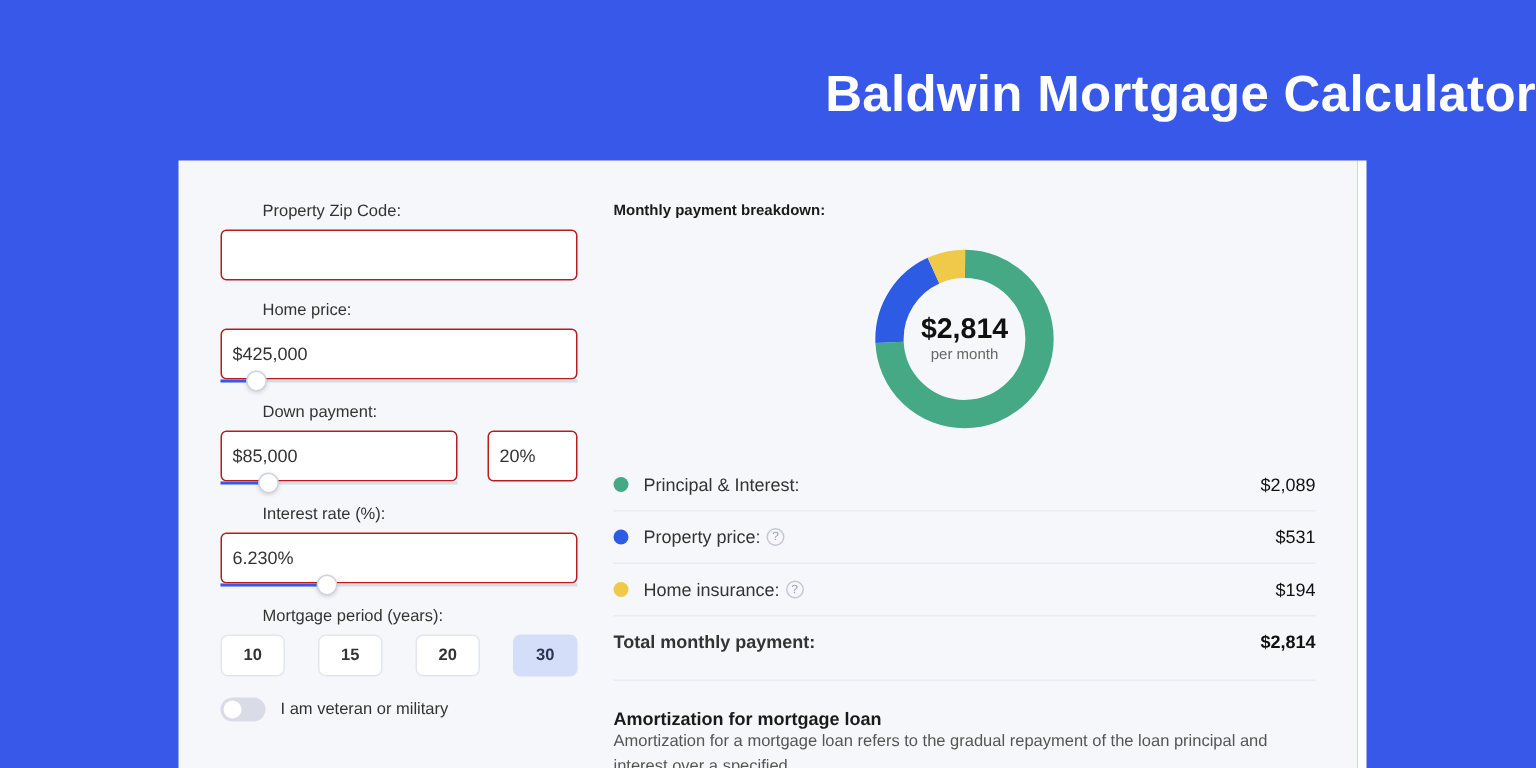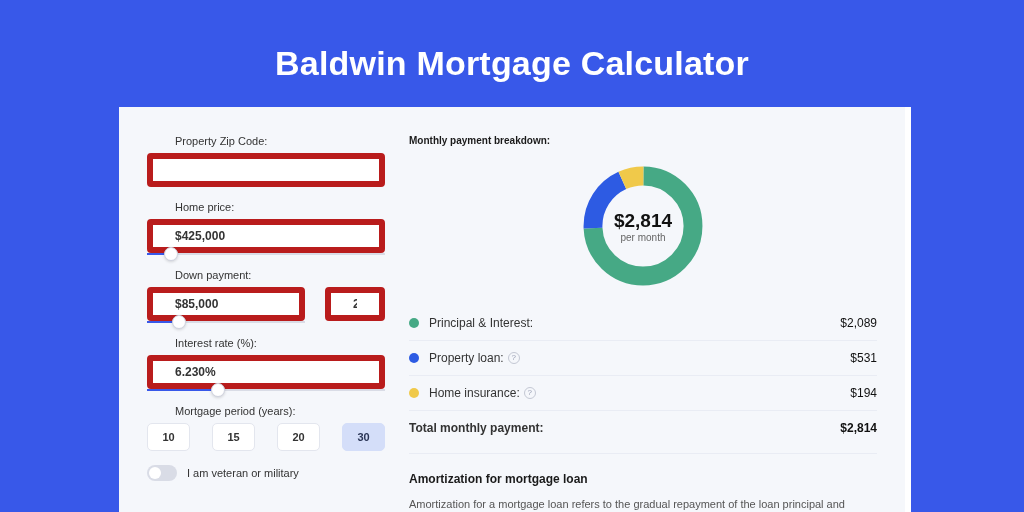--- a/index.html
+++ b/index.html
@@ -1,20 +1,20 @@
 <!DOCTYPE html>
 <html><head>
 <meta charset="utf-8">
 <style>
   * { box-sizing: border-box; margin: 0; padding: 0; }
   html, body { width: 1024px; height: 512px; overflow: hidden; font-family: -apple-system, BlinkMacSystemFont, "Segoe UI", Arial, sans-serif; }
   body { background: #3858e9; }
 
   .page-title {
-    text-align: center;
+    text-align: right;
     color: #fff;
     font-size: 34px;
     font-weight: 700;
     padding: 44px 0 24px 0;
     letter-spacing: 0.2px;
   }
 
   .card {
     background: #f5f7fb;
     width: 786px;
@@ -37,26 +37,25 @@
     font-size: 11px;
     color: #333;
     margin-bottom: 6px;
     display: block;
     margin-left: 28px;
   }
   .text-input {
     width: 100%;
     height: 34px;
     background: #fff;
-    border: 6px solid #b91c1c;
+    border: 1px solid #b91c1c;
     border-radius: 4px;
     font-size: 12px;
     color: #333;
-    padding: 0 22px;
-    font-weight: bold;
+    padding: 0 7px;
   }
   .input-with-slider .text-input { margin-bottom: 0; }
 
   .slider-track {
     position: relative;
     height: 2px;
     background: #d9dce6;
     margin-top: 0px;
   }
   .slider-fill {
@@ -122,21 +121,21 @@
   .info-icon {
     width: 12px; height: 12px; border-radius: 50%; border: 1px solid #c4c8d4;
     display: inline-flex; align-items: center; justify-content: center;
     font-size: 8px; color: #9aa0b4; line-height: 1;
   }
 
   .amort-box {
     border-top: 1px solid #e9ecf4;
     margin-top: 8px; padding-top: 18px;
   }
-  .amort-title { font-size: 12px; font-weight: 700; color: #1a1a1a; margin-bottom: 10px; }
+  .amort-title { font-size: 12px; font-weight: 700; color: #1a1a1a; }
   .amort-body { font-size: 11px; color: #555; line-height: 1.5; }
 
 </style>
 </head>
 <body>
 
 <h1 class="page-title">Baldwin Mortgage Calculator</h1>
 
 <div class="card">
   <div class="white-edge"></div>
@@ -225,21 +224,21 @@
       <span class="dot pi"></span>
       <span class="row-label">
         <span>Principal &amp; Interest:</span>
       </span>
       <span class="row-value">$2,089</span>
     </div>
 
     <div class="breakdown-row">
       <span class="dot tax"></span>
       <span class="row-label">
-        <span>Property loan:</span>
+        <span>Property price:</span>
         <span class="info-icon">?</span>
       </span>
       <span class="row-value">$531</span>
     </div>
 
     <div class="breakdown-row">
       <span class="dot ins"></span>
       <span class="row-label">
         <span>Home insurance:</span>
         <span class="info-icon">?</span>

